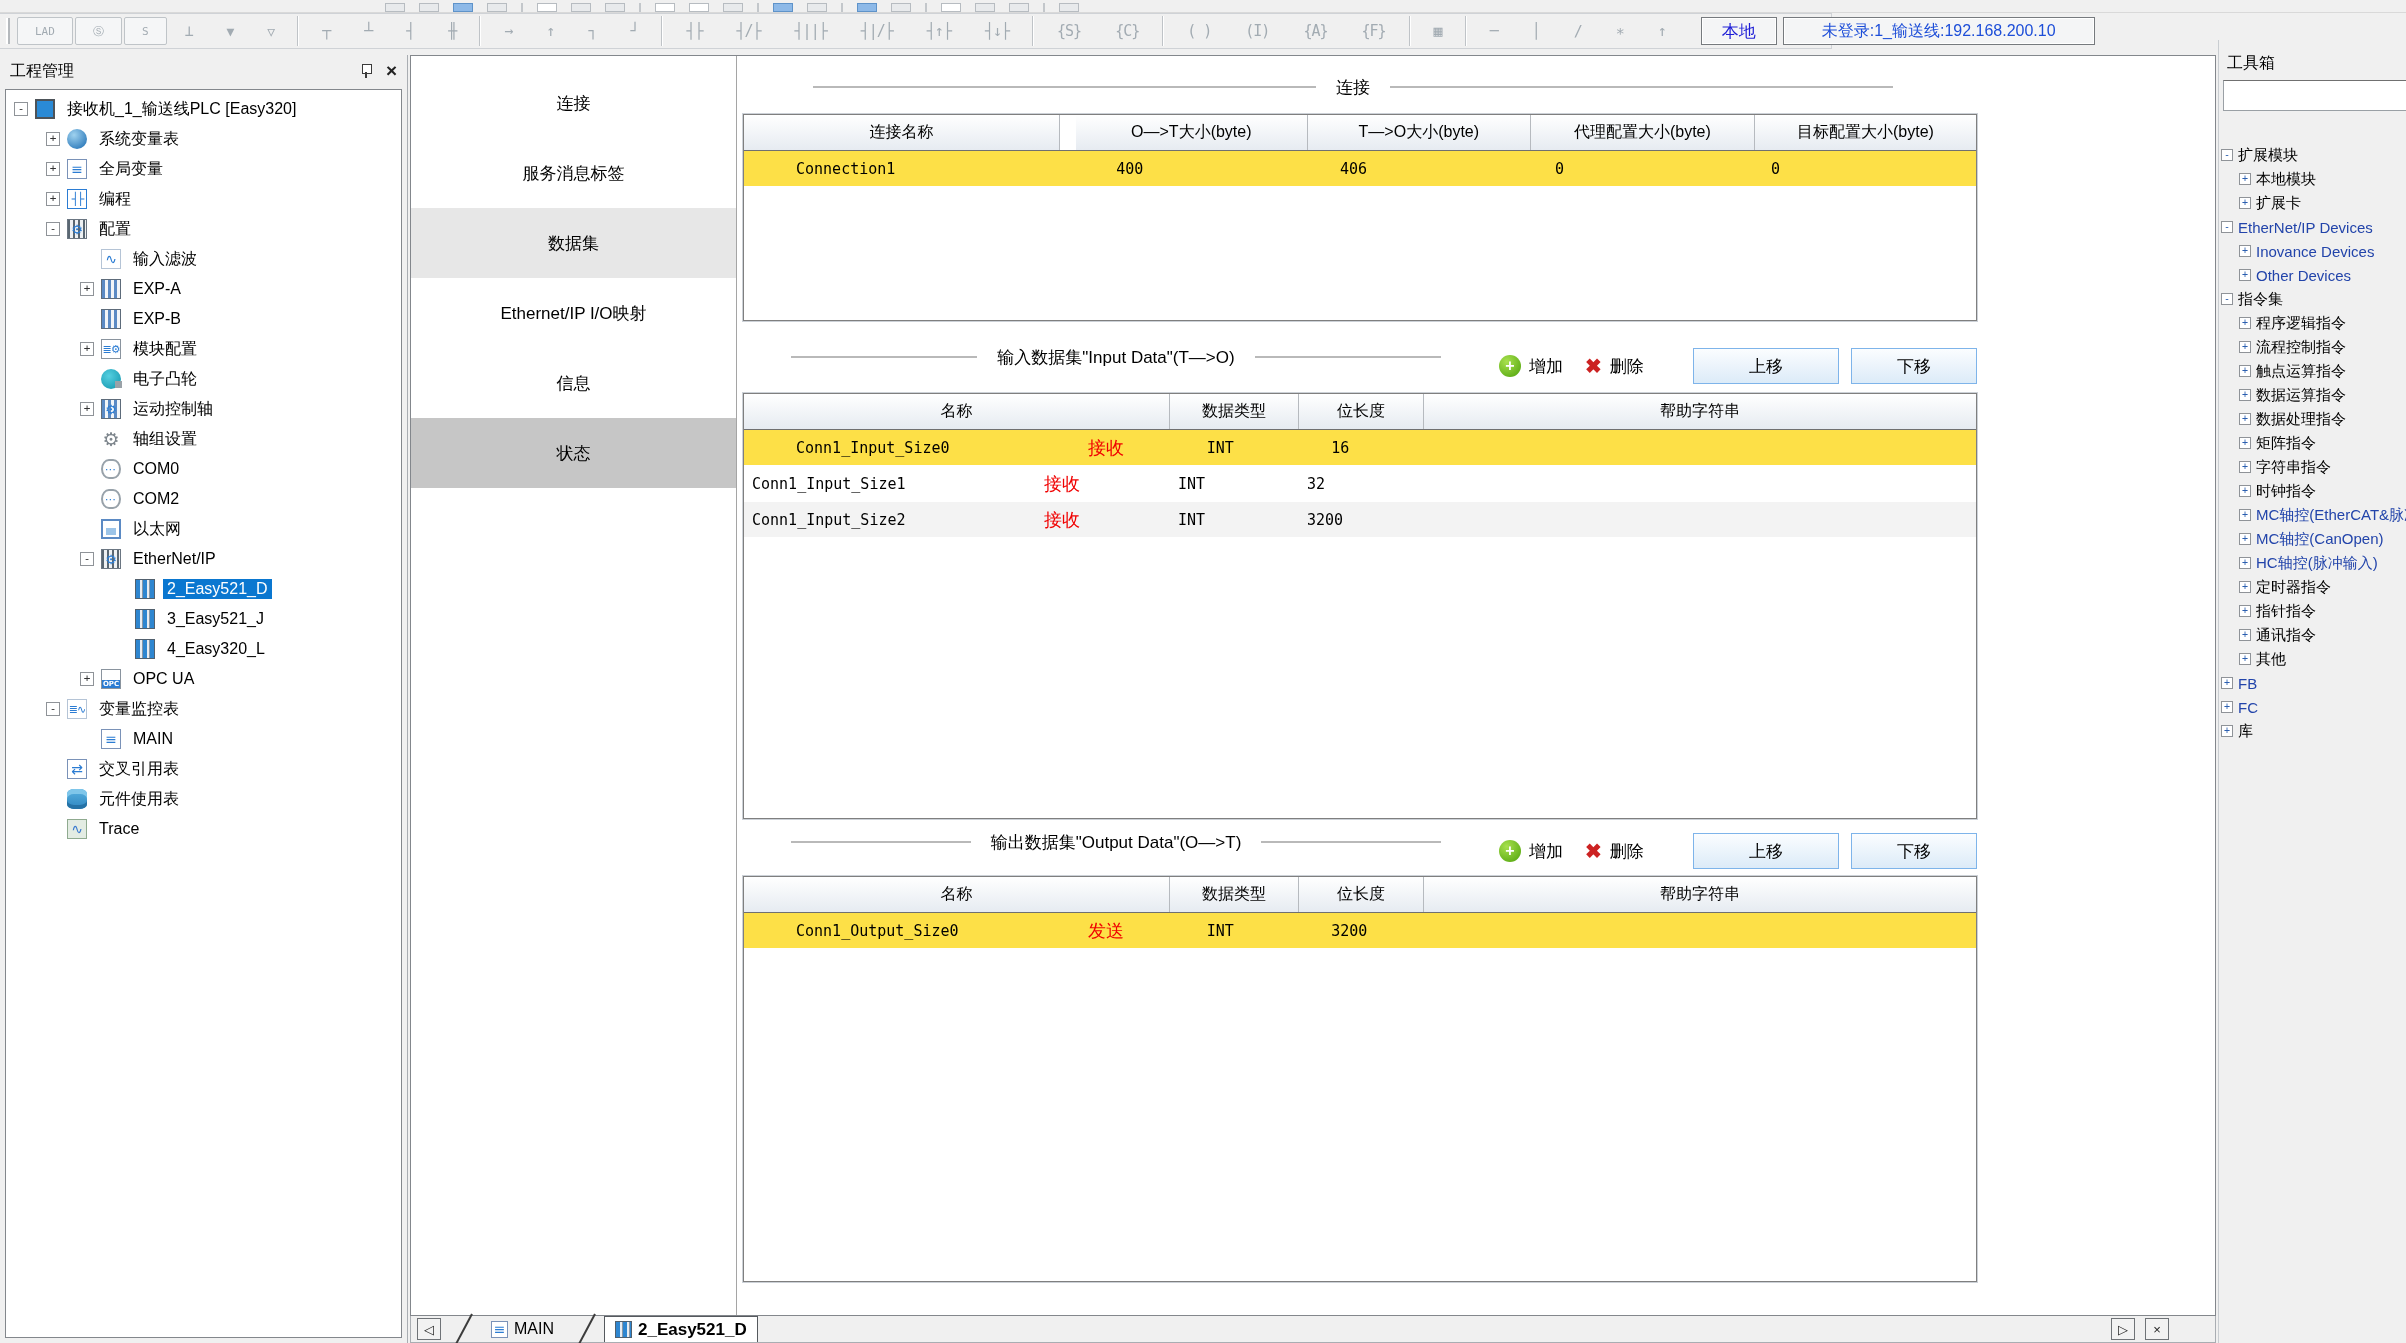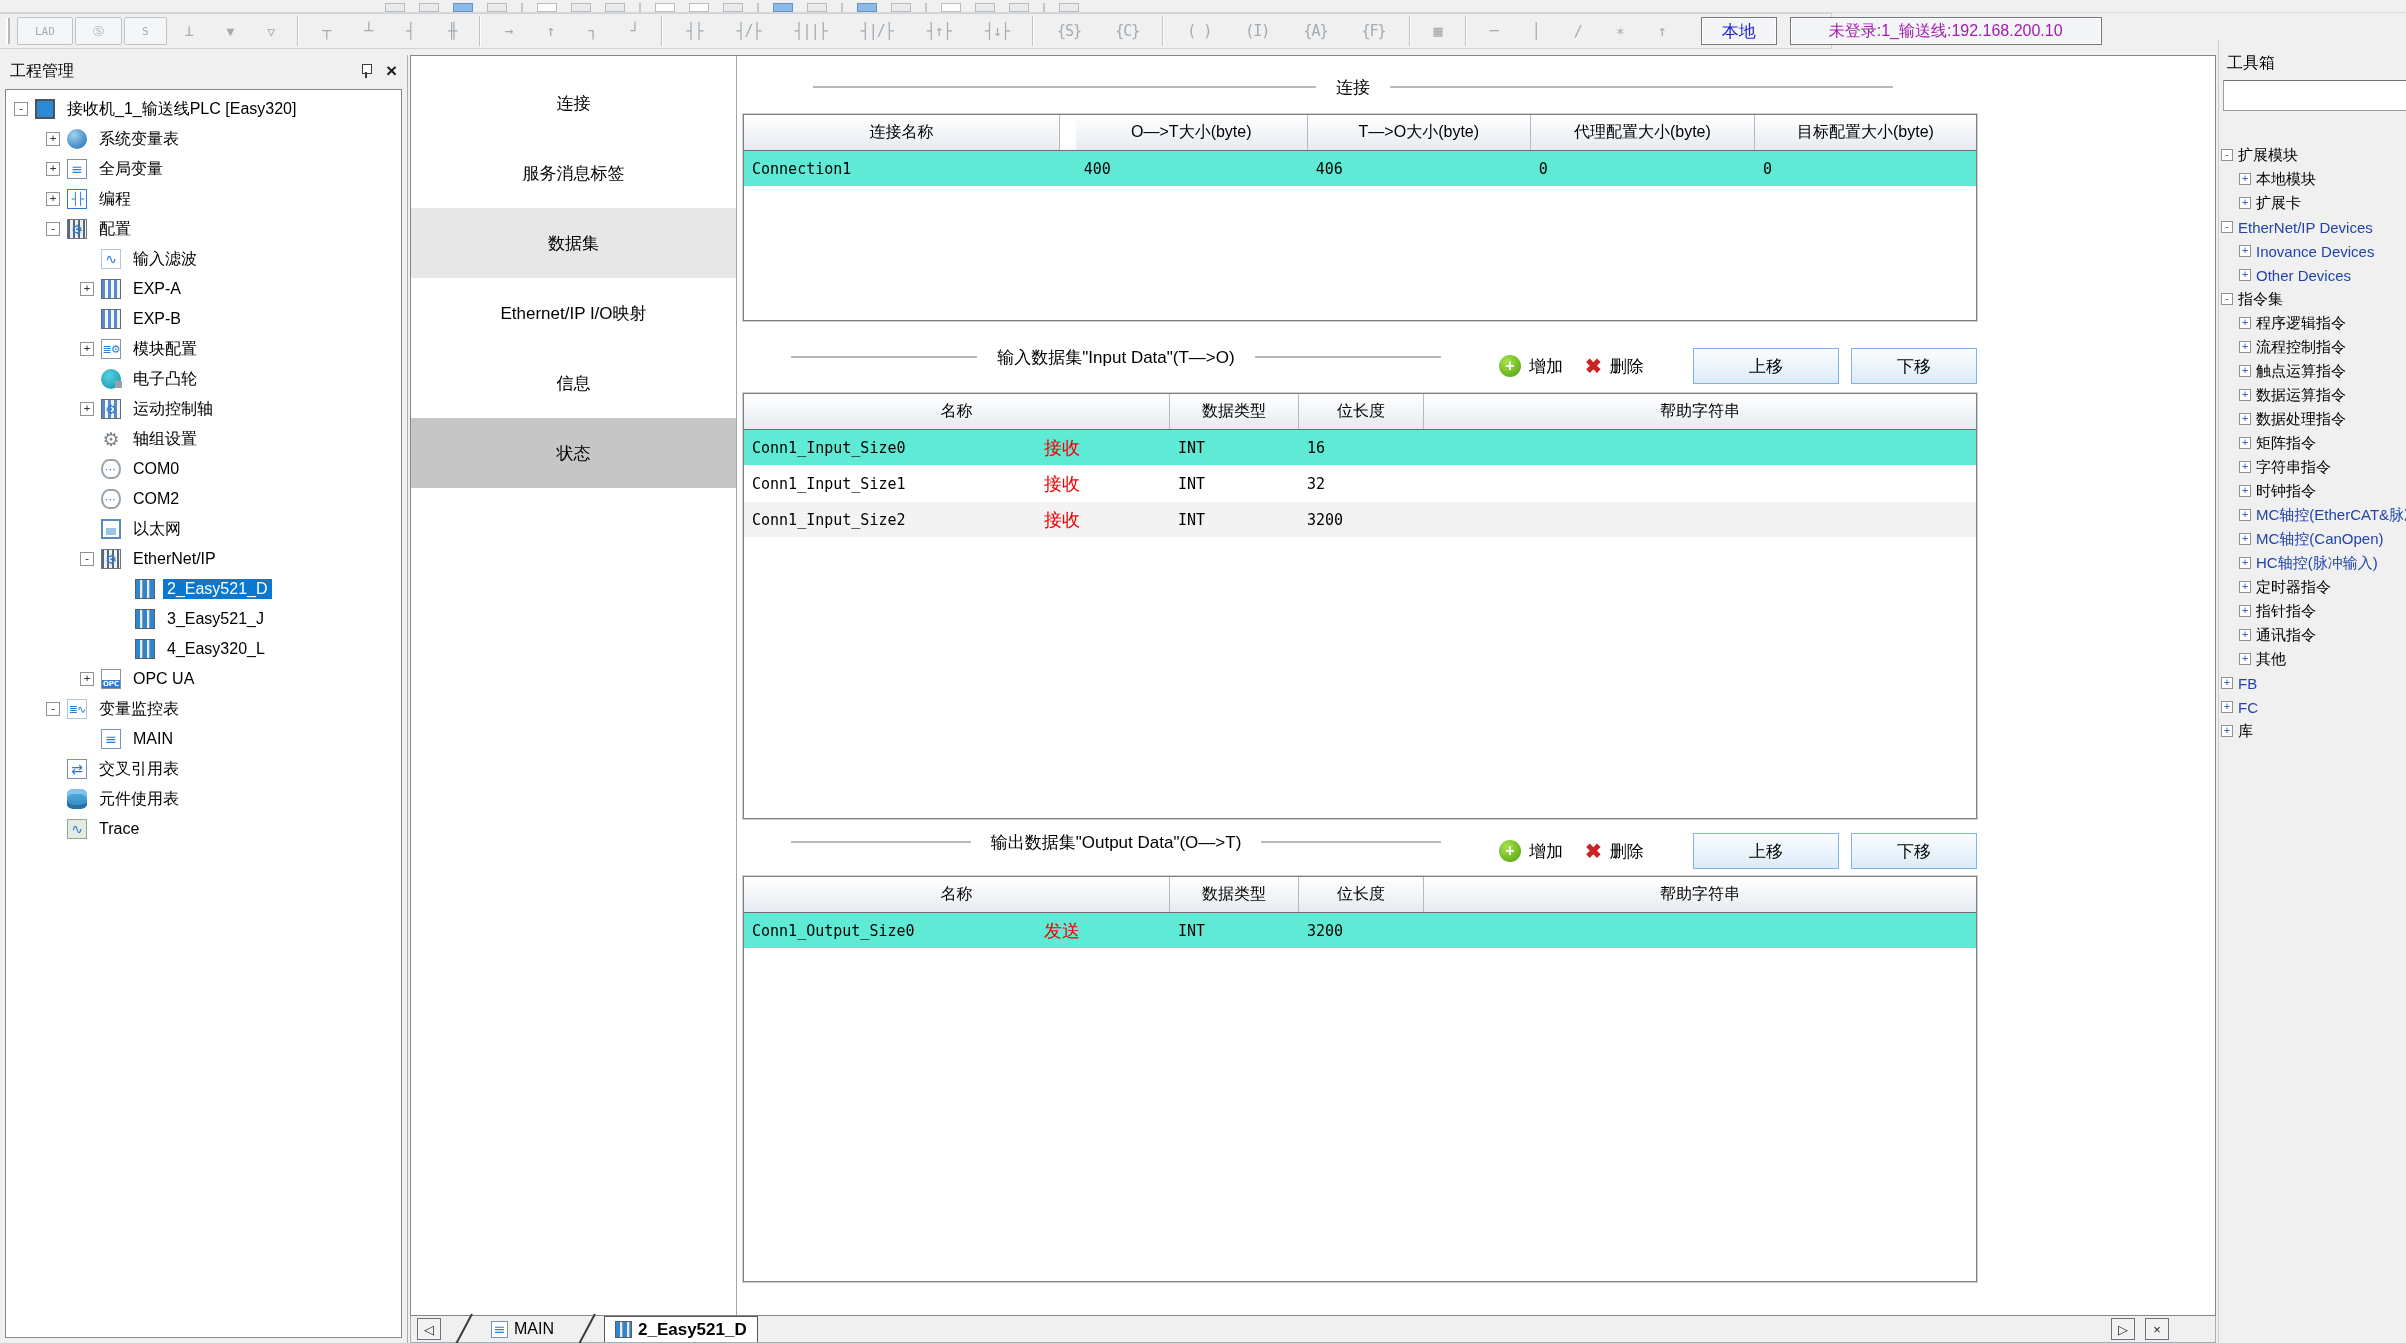--- a/index.html
+++ b/index.html
@@ -22,23 +22,23 @@
   .tbi { min-width:30px; height:28px; display:flex; align-items:center; justify-content:center;
          font-family:"DejaVu Sans Mono", monospace; font-size:15px; color:#a2abb2;
          letter-spacing:-1px; flex:0 0 auto; padding:0 17px; }
   .tbi.boxed { border:1px solid #bfc4c8; background:#f5f6f7; border-radius:2px; margin:0 1px;
                font-size:11px; letter-spacing:0; min-width:28px; }
   .tbi.sep { min-width:2px; width:2px; height:30px; background:#bfc3c7; border-right:1px solid #fff; padding:0; margin:0 6px; }
   .tbi.tri { font-size:13px; }
   .localbtn { margin-left:16px; width:76px; height:28px; border:1px solid #767a7e; background:#f4f5f6;
               box-shadow:inset 0 0 0 1px #fff; display:flex; align-items:center; justify-content:center;
               font-size:17px; color:#1d1dd6; cursor:pointer; flex:0 0 auto; }
-  .loginbox { margin-left:13px; width:312px; height:28px; border:1px solid #767a7e; background:#f4f5f6;
+  .loginbox { margin-left:6px; width:312px; height:28px; border:1px solid #767a7e; background:#f4f5f6;
               box-shadow:inset 0 0 0 1px #fff; display:flex; align-items:center; justify-content:center;
-              font-size:16px; color:#a21caf; flex:0 0 auto; }
+              font-size:16px; color:#1d4ed8; flex:0 0 auto; }
 
   
   .lpanel { position:absolute; left:0; top:55px; width:408px; height:1288px;
             background:#f0f0f0; border-right:1px solid #a9adb2; }
   .phdr { height:32px; display:flex; align-items:center; padding:0 10px; font-size:16px; }
   .phdr .sp { flex:1; }
   .pinico { width:12px; height:14px; position:relative; margin-right:14px; cursor:pointer; }
   .pinico::before { content:""; position:absolute; left:2px; top:0; width:8px; height:8px; border:1px solid #3b3b3b; background:#fff; }
   .pinico::after  { content:""; position:absolute; left:5px; top:8px; width:2px; height:6px; background:#3b3b3b; }
   .xico { font-size:19px; line-height:14px; color:#222; cursor:pointer; font-weight:bold; }
@@ -101,21 +101,21 @@
   .delico { color:#cc2222; font-size:20px; font-weight:bold; margin:0 8px 0 22px; cursor:pointer; }
   .mvbtn { position:absolute; height:36px; border:1px solid #7eb4ea; background:linear-gradient(#fbfdff,#dcebf8);
            display:flex; align-items:center; justify-content:center; font-size:17px; cursor:pointer; }
 
   .tbl { position:absolute; background:#fff; border:1px solid #7f7f7f; box-shadow:0 0 0 1px #ccd1d7; }
   .thead { display:flex; height:36px; border-bottom:1px solid #707070; }
   .th { background:linear-gradient(#ffffff,#e6ebf1); border-right:1px solid #b6babf;
         display:flex; align-items:center; justify-content:center; font-size:16px; }
   .th:last-child { border-right:none; }
   .tr { display:flex; height:36px; border-bottom:1px solid #fff; background:#fff; align-items:center; }
-  .tr.sel { background:#5eead4; }
+  .tr.sel { background:#fde047;padding-left:44px; }
   .tr.alt { background:#f3f3f3; }
   .td { font-family:"DejaVu Sans Mono", monospace; font-size:15px; padding-left:8px; overflow:hidden; white-space:nowrap; }
   .namecell { position:relative; }
   .tag { position:absolute; left:300px; top:50%; transform:translateY(-50%);
          color:#f00000; font-family:"Liberation Sans",sans-serif; font-size:18px; }
   
   .k1 { width:320px; } .k2 { width:235px;margin-left:16px; } .k3 { width:226px; } .k4 { width:227px; } .k5 { width:224px; }
   
   .d1 { width:426px; } .d2 { width:129px; } .d3 { width:125px; } .d4 { width:552px; }
 

